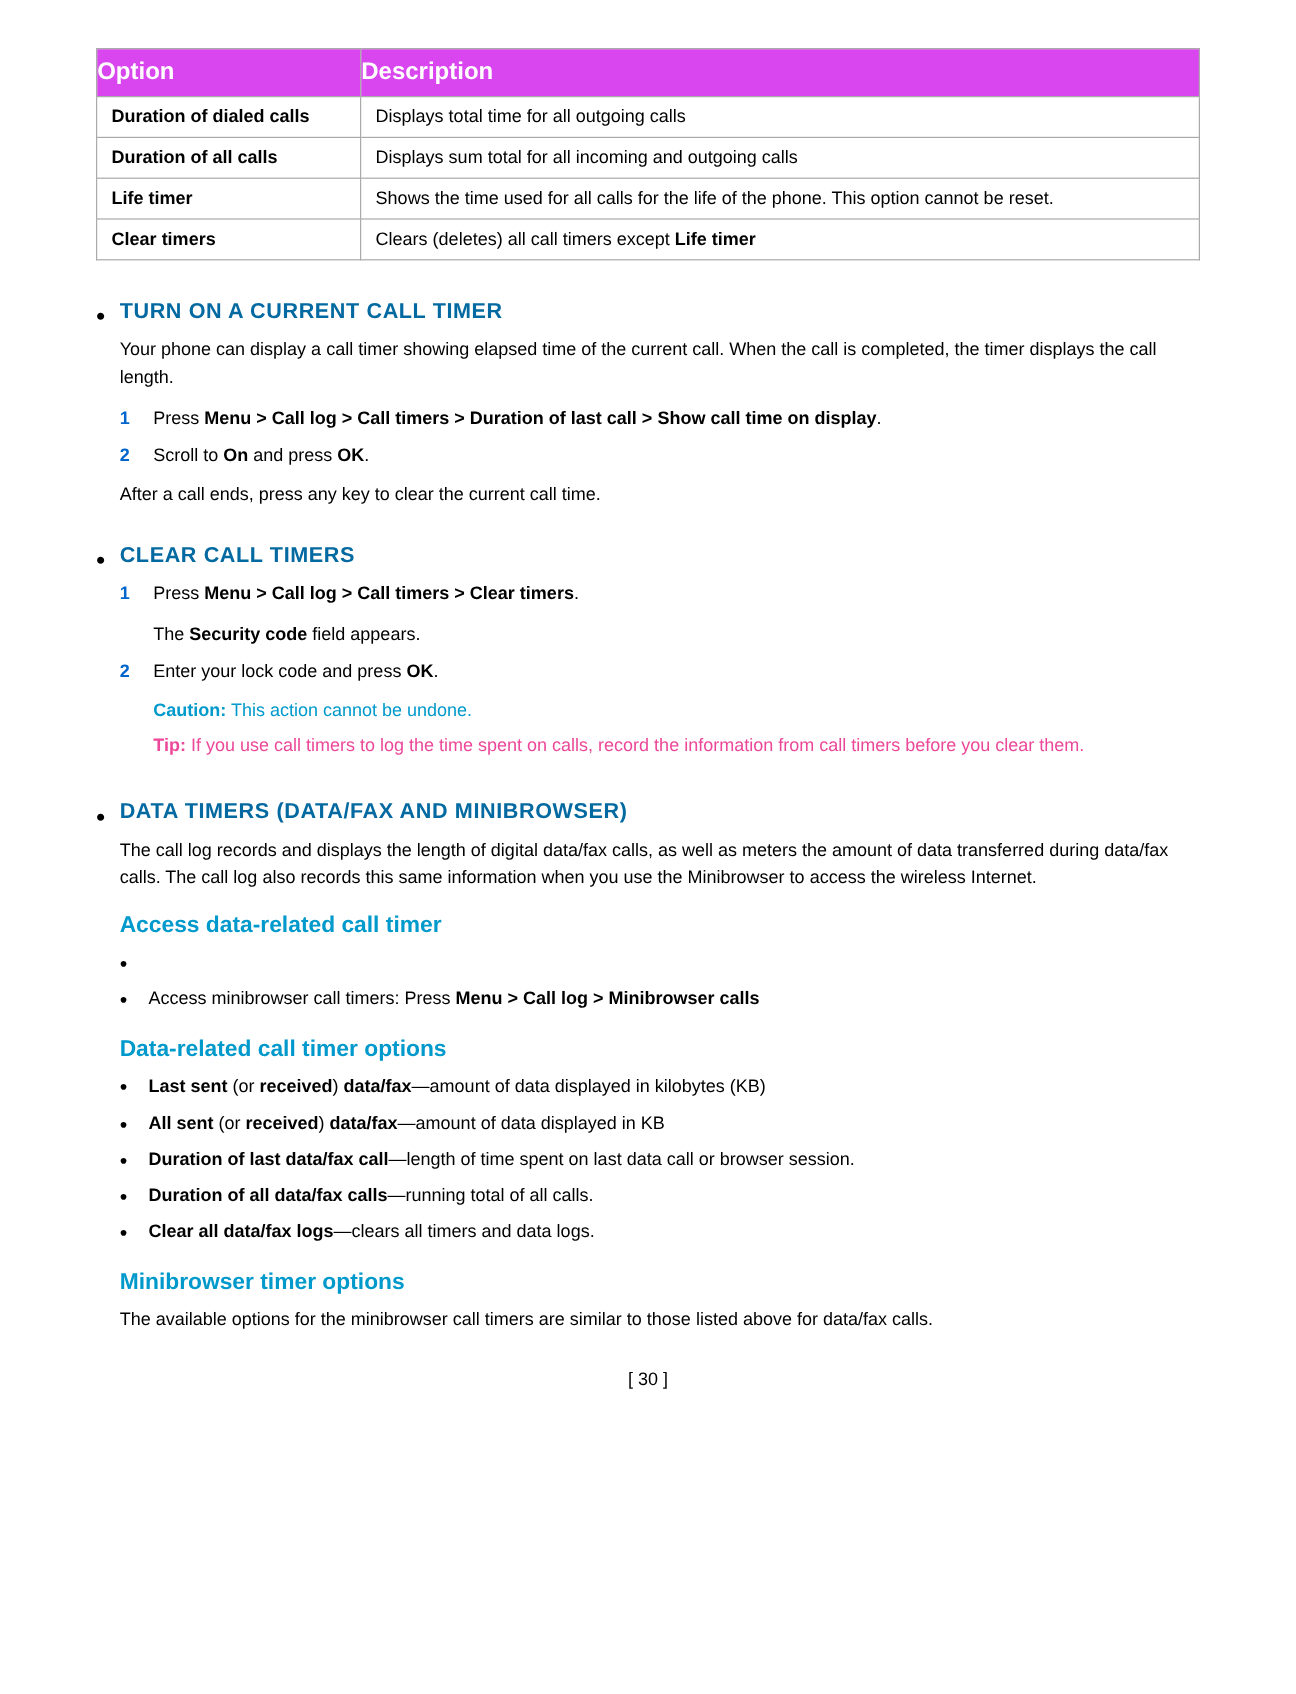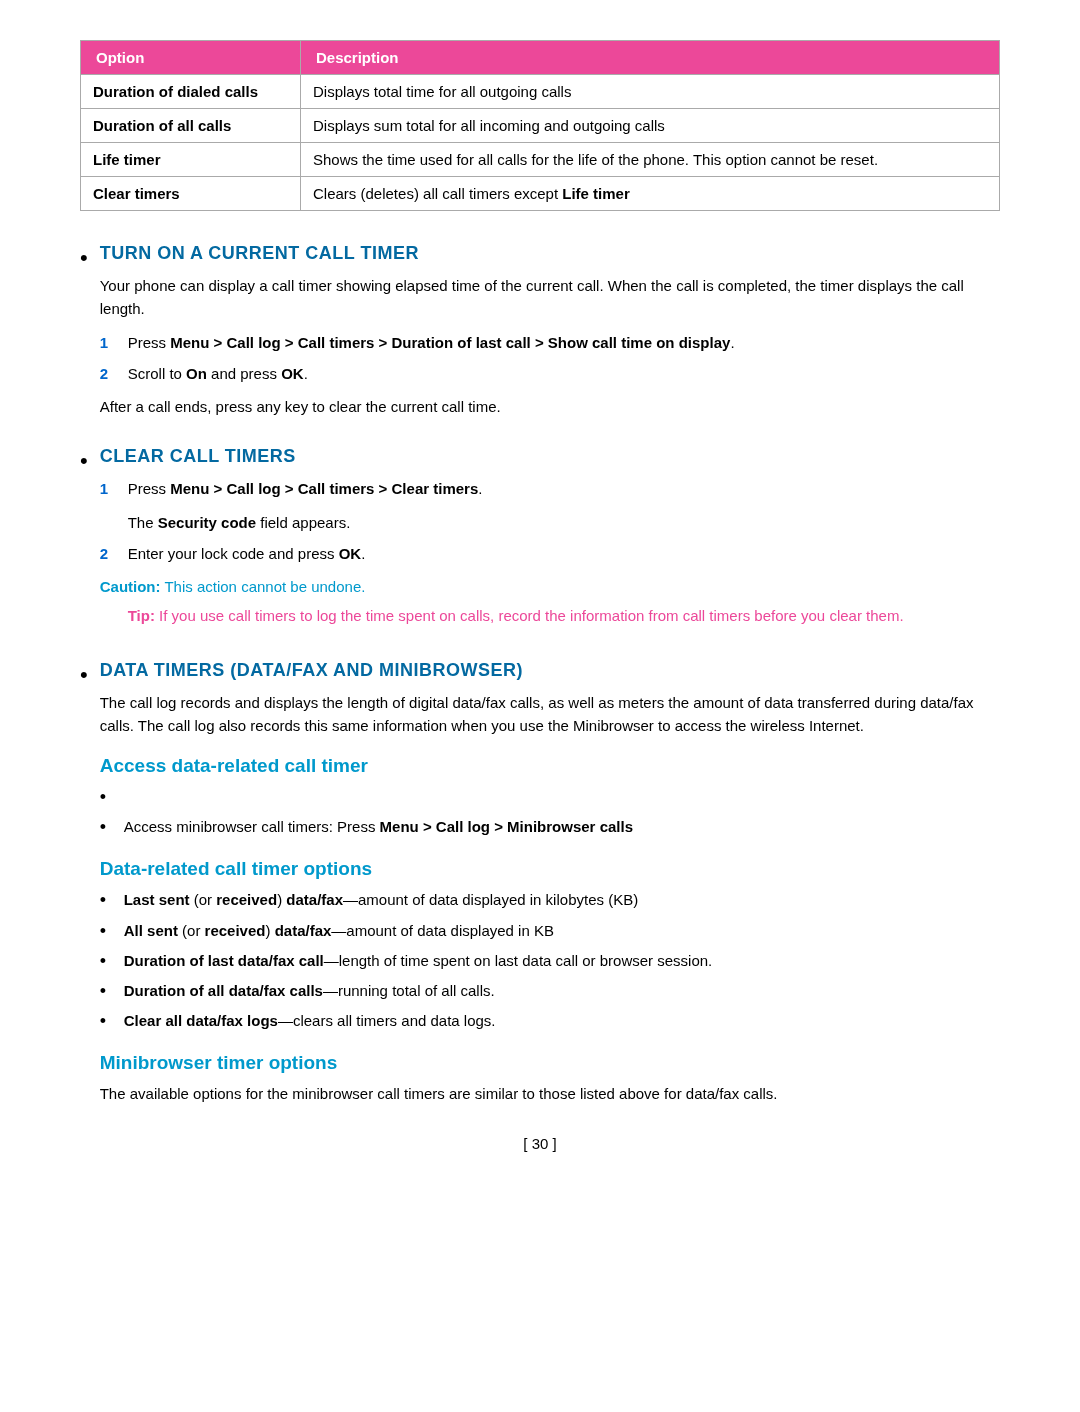--- a/index.html
+++ b/index.html
@@ -13,26 +13,26 @@
       padding: 40px 80px 60px 80px;
     }
 
     
     .options-table {
       width: 100%;
       border-collapse: collapse;
       margin-bottom: 32px;
     }
     .options-table th {
-      background-color: #ec4899;
+      background-color: #d946ef;
       color: #ffffff;
       font-weight: bold;
-      padding: 8px 15px;
+      padding: 8px 0;
       text-align: left;
-      font-size: 15px;
+      font-size: 20px;
       border: 1px solid #aaaaaa;
     }
     .options-table td {
       padding: 8px 12px;
       border: 1px solid #aaaaaa;
       vertical-align: top;
       font-size: 15px;
       margin-top: 44px;
     }
     .options-table tr:nth-child(odd) td {
@@ -117,20 +117,21 @@
       font-size: 15px;
       line-height: 1.55;
       margin-bottom: 6px;
     }
 
     
     .caution-text {
       color: #0099cc;
       font-size: 15px;
       line-height: 1.55;
+      margin-left: 28px;
       margin-bottom: 6px;
     }
     .caution-label {
       font-weight: bold;
     }
     .tip-text {
       color: #ec4899;
       font-size: 15px;
       line-height: 1.55;
       margin-left: 28px;

